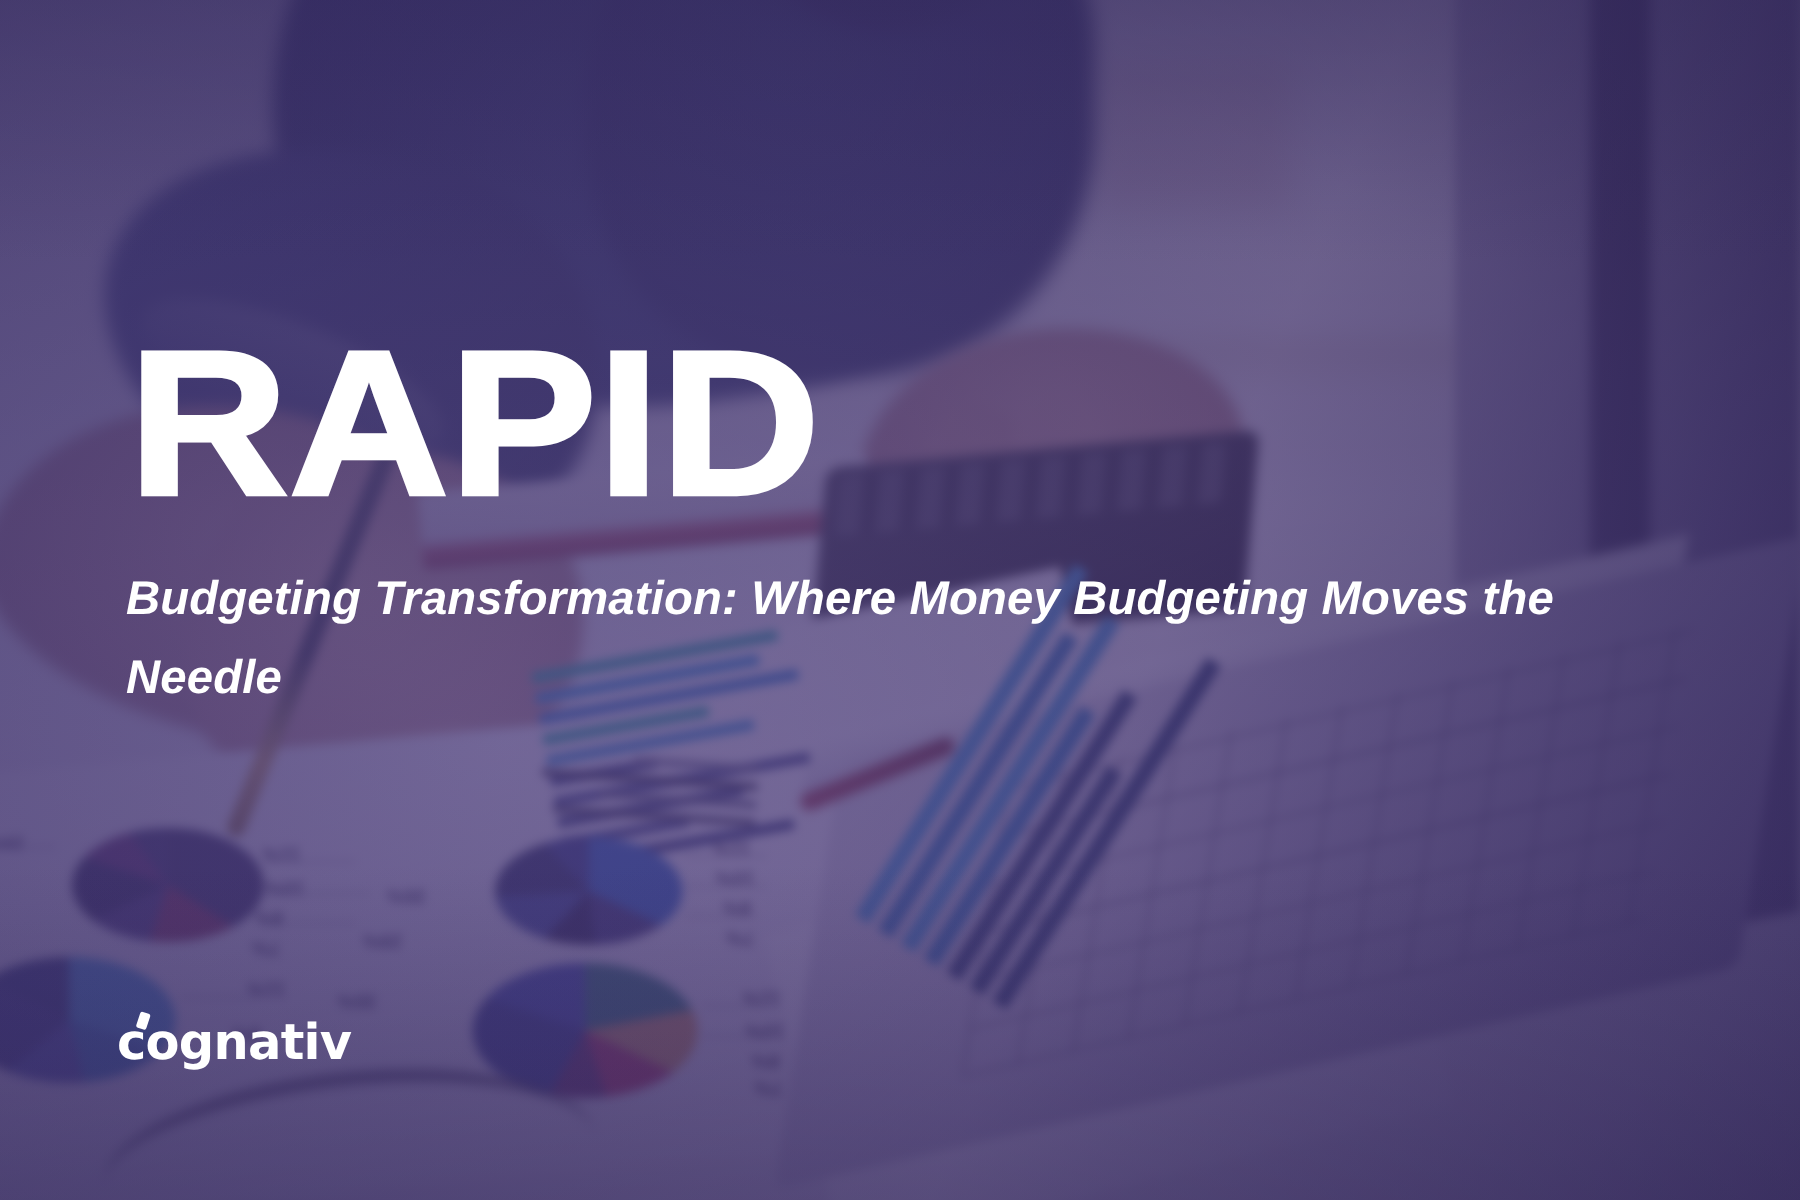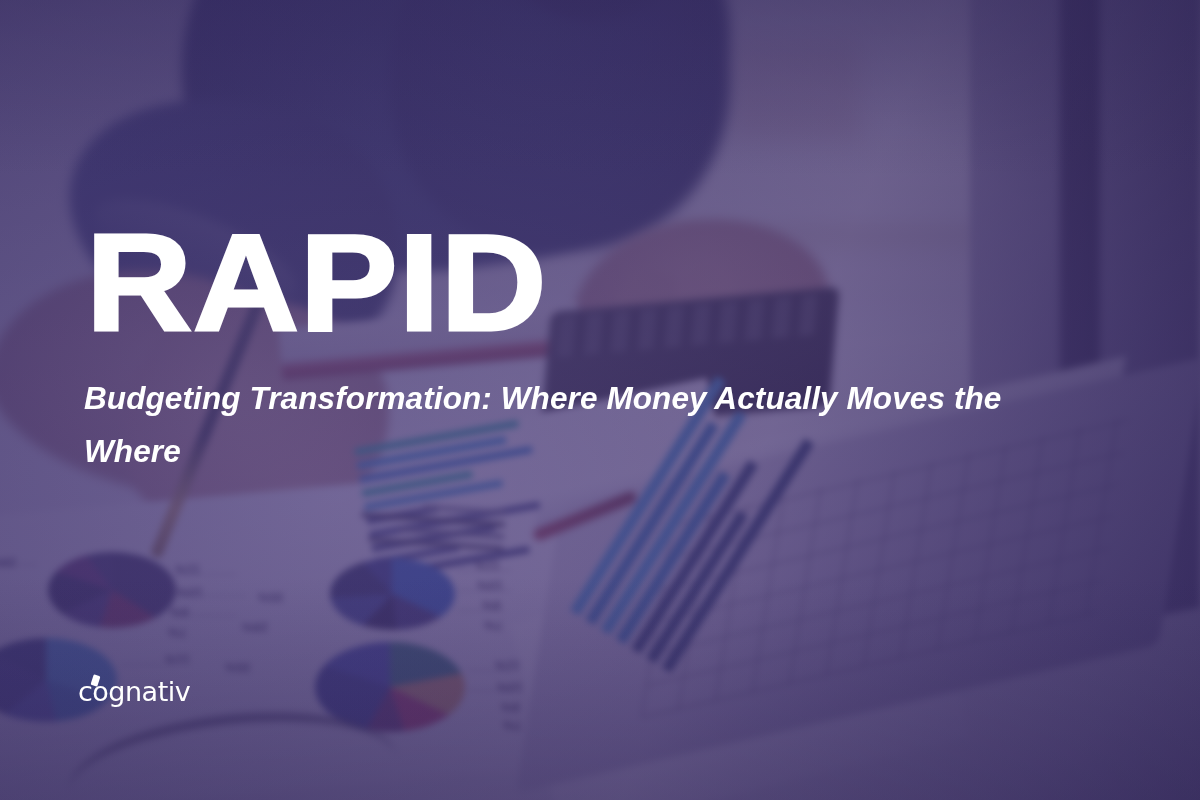--- a/index.html
+++ b/index.html
@@ -240,21 +240,21 @@
     font-weight:700;font-style:italic;
     font-size:31.5px;line-height:53px;
     letter-spacing:.1px;
   }
 
   .brand{position:absolute;left:78px;top:678px;}
   .logo{
     position:relative;display:inline-block;
     color:#ffffff;
     font-family:"DejaVu Sans", sans-serif;
-    font-weight:400;font-size:27px;line-height:1;
+    font-weight:700;font-size:33px;line-height:1;
     letter-spacing:-0.5px;
   }
   .logo .tick{
     position:absolute;left:14px;top:-3px;
     width:7px;height:11px;background:#ffffff;
     transform:rotate(18deg);border-radius:1.5px;
   }
   .url{
     margin-top:12px;
     color:#eceaf3;
@@ -393,21 +393,21 @@
   </div>
 
   <div class="tint tint-a"></div>
   <div class="tint tint-b"></div>
   <div class="tint tint-c"></div>
 
   <div class="content">
 
     <div class="kicker">RAPID</div>
 
-    <div class="subtitle">Budgeting Transformation: Where Money Actually Moves the Where</div>
+    <div class="subtitle">Budgeting Transformation: Where Money Budgeting Moves the Needle</div>
 
     <div class="brand">
       <div class="logo">
         <span class="tick"></span>
         <span>cognativ</span>
       </div>
     </div>
 
   </div>
 </div>

